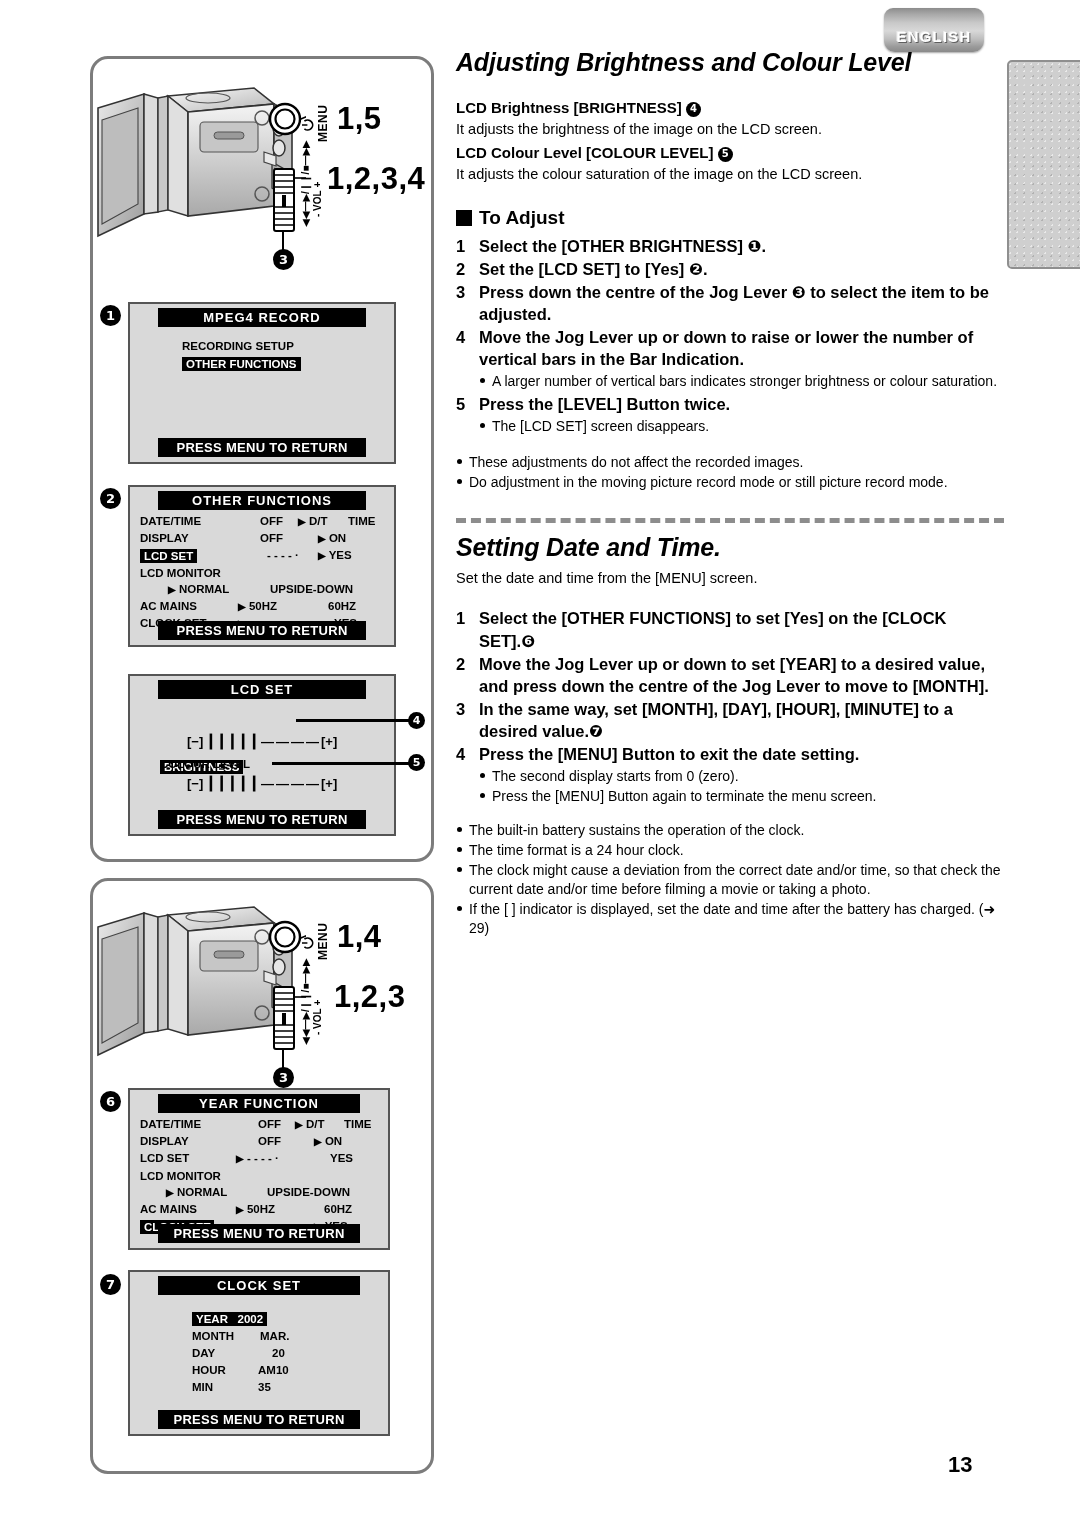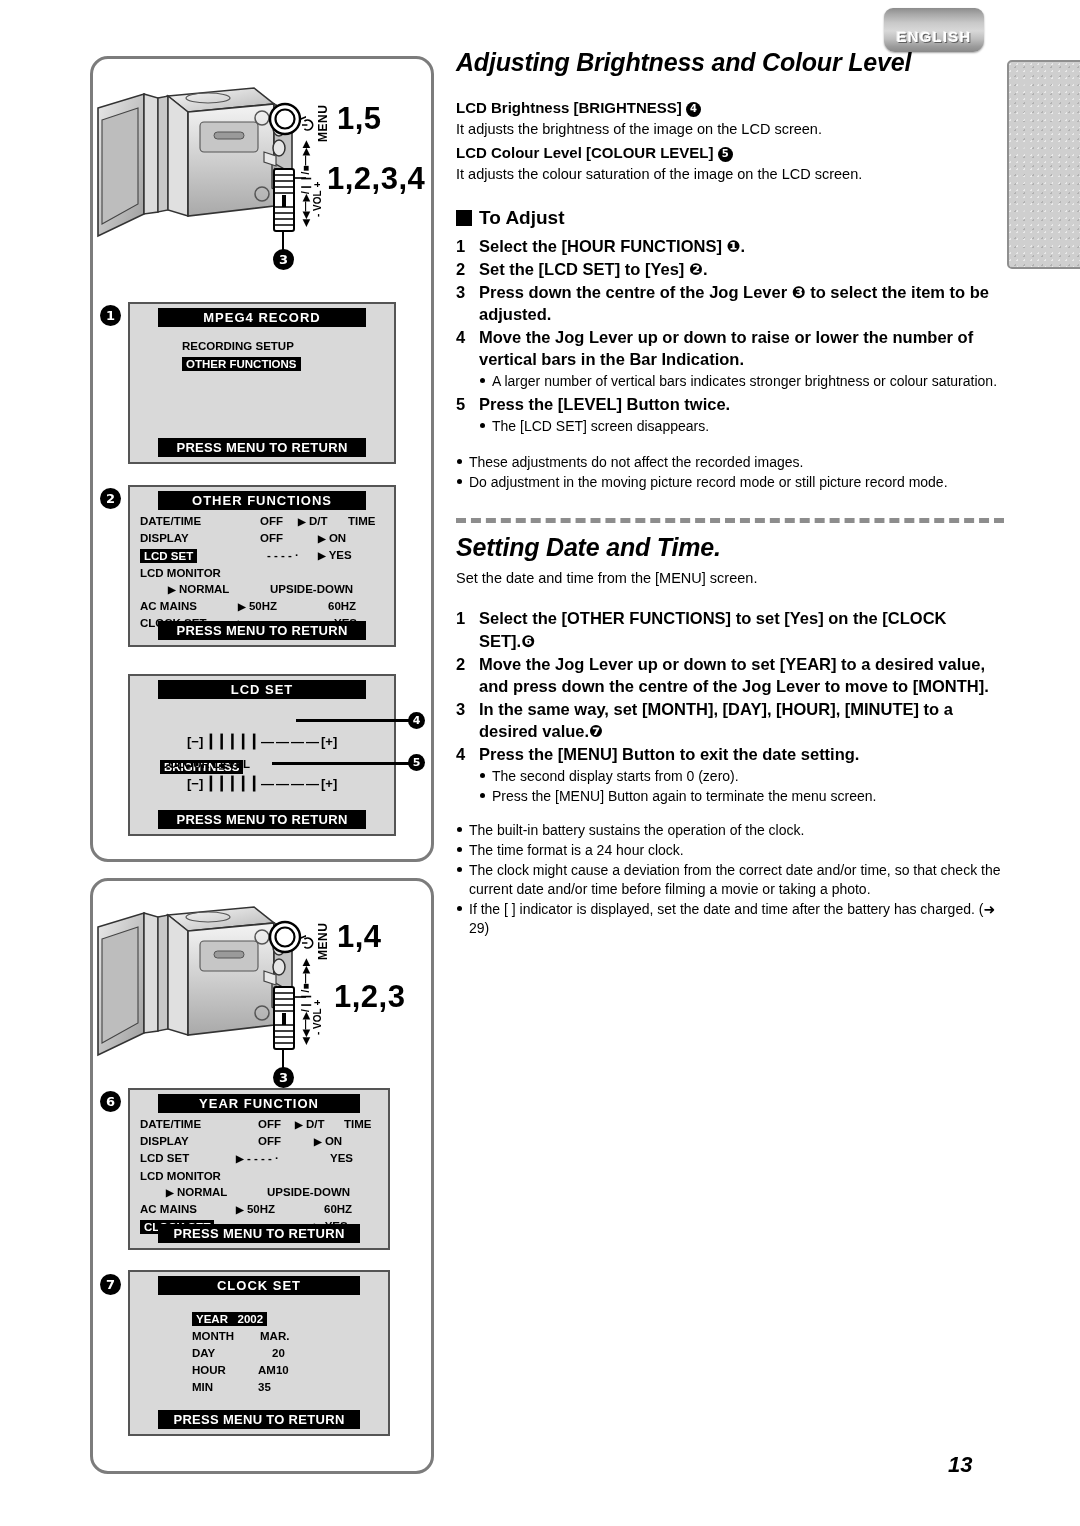--- a/index.html
+++ b/index.html
@@ -115,21 +115,21 @@
   .divider{
     height:0;border-top:5px dashed #8d8d8d;margin:26px 0 10px 0;
   }
   .cnum{
     display:inline-flex;width:15px;height:15px;border-radius:50%;
     background:#000;color:#fff;font-size:10px;font-weight:bold;
     align-items:center;justify-content:center;vertical-align:1px;
     font-family:"DejaVu Sans",sans-serif;
   }
   #page-num{
-    left:948px;top:1452px;font-size:22px;font-weight:bold;font-style:italic;
+    left:948px;top:1452px;font-size:22px;font-weight:bold;
   }
   .leader{position:absolute;background:#000;height:3px;}
 </style>
 </head>
 <body>
 
 <div class="abs" id="english-tab">
   <span class="lbl">ENGLISH</span>
 </div>
 
@@ -459,21 +459,21 @@
   <p class="body">It adjusts the colour saturation of the image on the LCD screen.</p>
 
   <div class="blk-head">
     <span class="blk-sq"></span>
     <span class="t">To Adjust</span>
   </div>
 
   <ol class="steps">
     <li>
       <span class="n">1</span>
-      <span>Select the [HOUR FUNCTIONS] ❶.</span>
+      <span>Select the [OTHER BRIGHTNESS] ❶.</span>
     </li>
     <li>
       <span class="n">2</span>
       <span>Set the [LCD SET] to [Yes] ❷.</span>
     </li>
     <li>
       <span class="n">3</span>
       <span>Press down the centre of the Jog Lever ❸ to select the item to be adjusted.</span>
     </li>
     <li>

